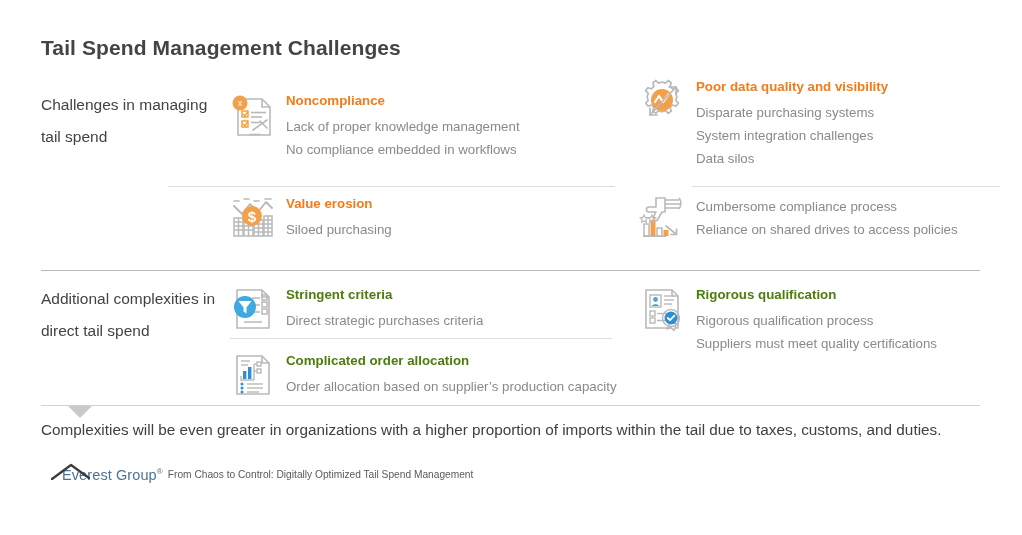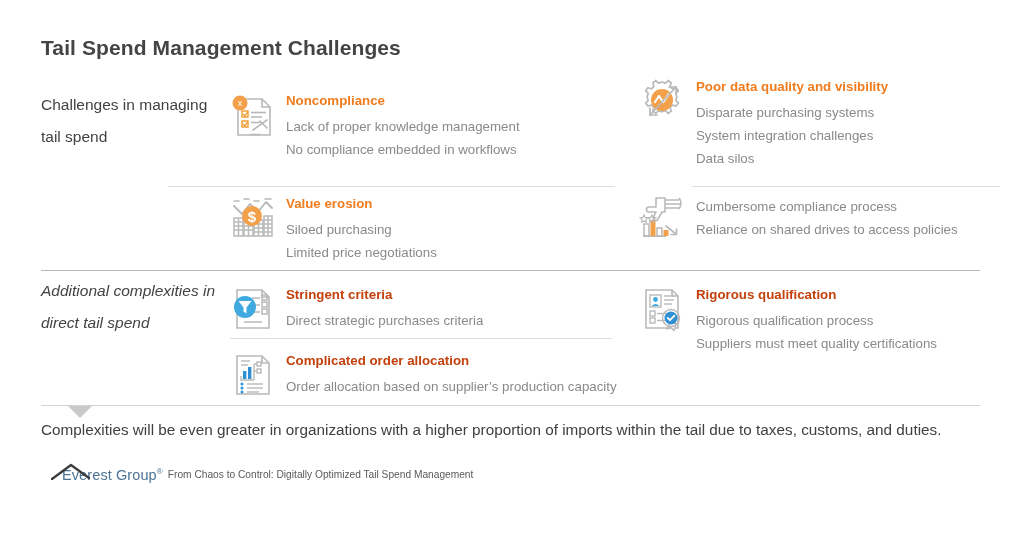--- a/index.html
+++ b/index.html
@@ -34,21 +34,21 @@
   
   .row-label {
     position: absolute;
     left: 41px;
     width: 175px;
     font-size: 15.5px;
     line-height: 32px;
     color: #434343;
   }
   #label-challenges { top: 89px; }
-  #label-additional { top: 275px; font-style: italic; }
+  #label-additional { top: 283px; }
 
   
   .card {
     position: absolute;
     display: flex;
     align-items: flex-start;
   }
   .card .icon-wrap {
     width: 52px;
     height: 52px;
@@ -60,21 +60,21 @@
     margin-left: 8px;
     padding-top: 4px;
   }
   .card-heading {
     font-size: 13.3px;
     font-weight: bold;
     line-height: 17px;
     margin-bottom: 6px;
   }
   .heading-orange { color: #f07c1e; }
-  .heading-blue { color: #c2410c; }
+  .heading-blue { color: #4d7c0f; }
   .bullet {
     font-size: 13.3px;
     line-height: 23px;
     color: #8a8a8a;
     white-space: nowrap;
   }
 
   
   #card-noncompliance       { left: 226px; top: 88px; }
   #card-poor-data           { left: 636px; top: 74px; }
@@ -256,21 +256,20 @@
           <line x1="28" y1="9" x2="33" y2="9"></line>
           <line x1="39" y1="7" x2="45" y2="7"></line>
         </g>
         <circle cx="26" cy="24" r="10" fill="#f3a04b"></circle>
         <text x="26" y="29.5" font-family="'Liberation Sans',sans-serif" font-size="15" font-weight="bold" fill="#ffffff" text-anchor="middle">$</text>
       </svg>
     </div>
     <div class="body">
       <div class="card-heading heading-orange">Value erosion</div>
       <div class="bullet">Siloed purchasing</div>
-      <div class="bullet">Limited price negotiations</div>
     </div>
   </div>
 
   <div class="card" id="card-low-satisfaction">
     <div class="icon-wrap">
       <svg width="52" height="52" viewBox="0 0 52 52">
         <g fill="none" stroke="#b9b9b9" stroke-width="1.6" stroke-linejoin="round">
           <path d="M29 8 H43 M29 12 H44 M29 16 H43"></path>
           <path d="M43 6 q4 5 0 11"></path>
           <path d="M29 6 v14 h-3 l-4 7 q-2 3 -4 1 -1.5 -1.5 0 -4 l2 -4 h-7 q-2.5 0 -2.5 -2.5 0 -2.5 2.5 -2.5 h7 v-9 z"></path>

